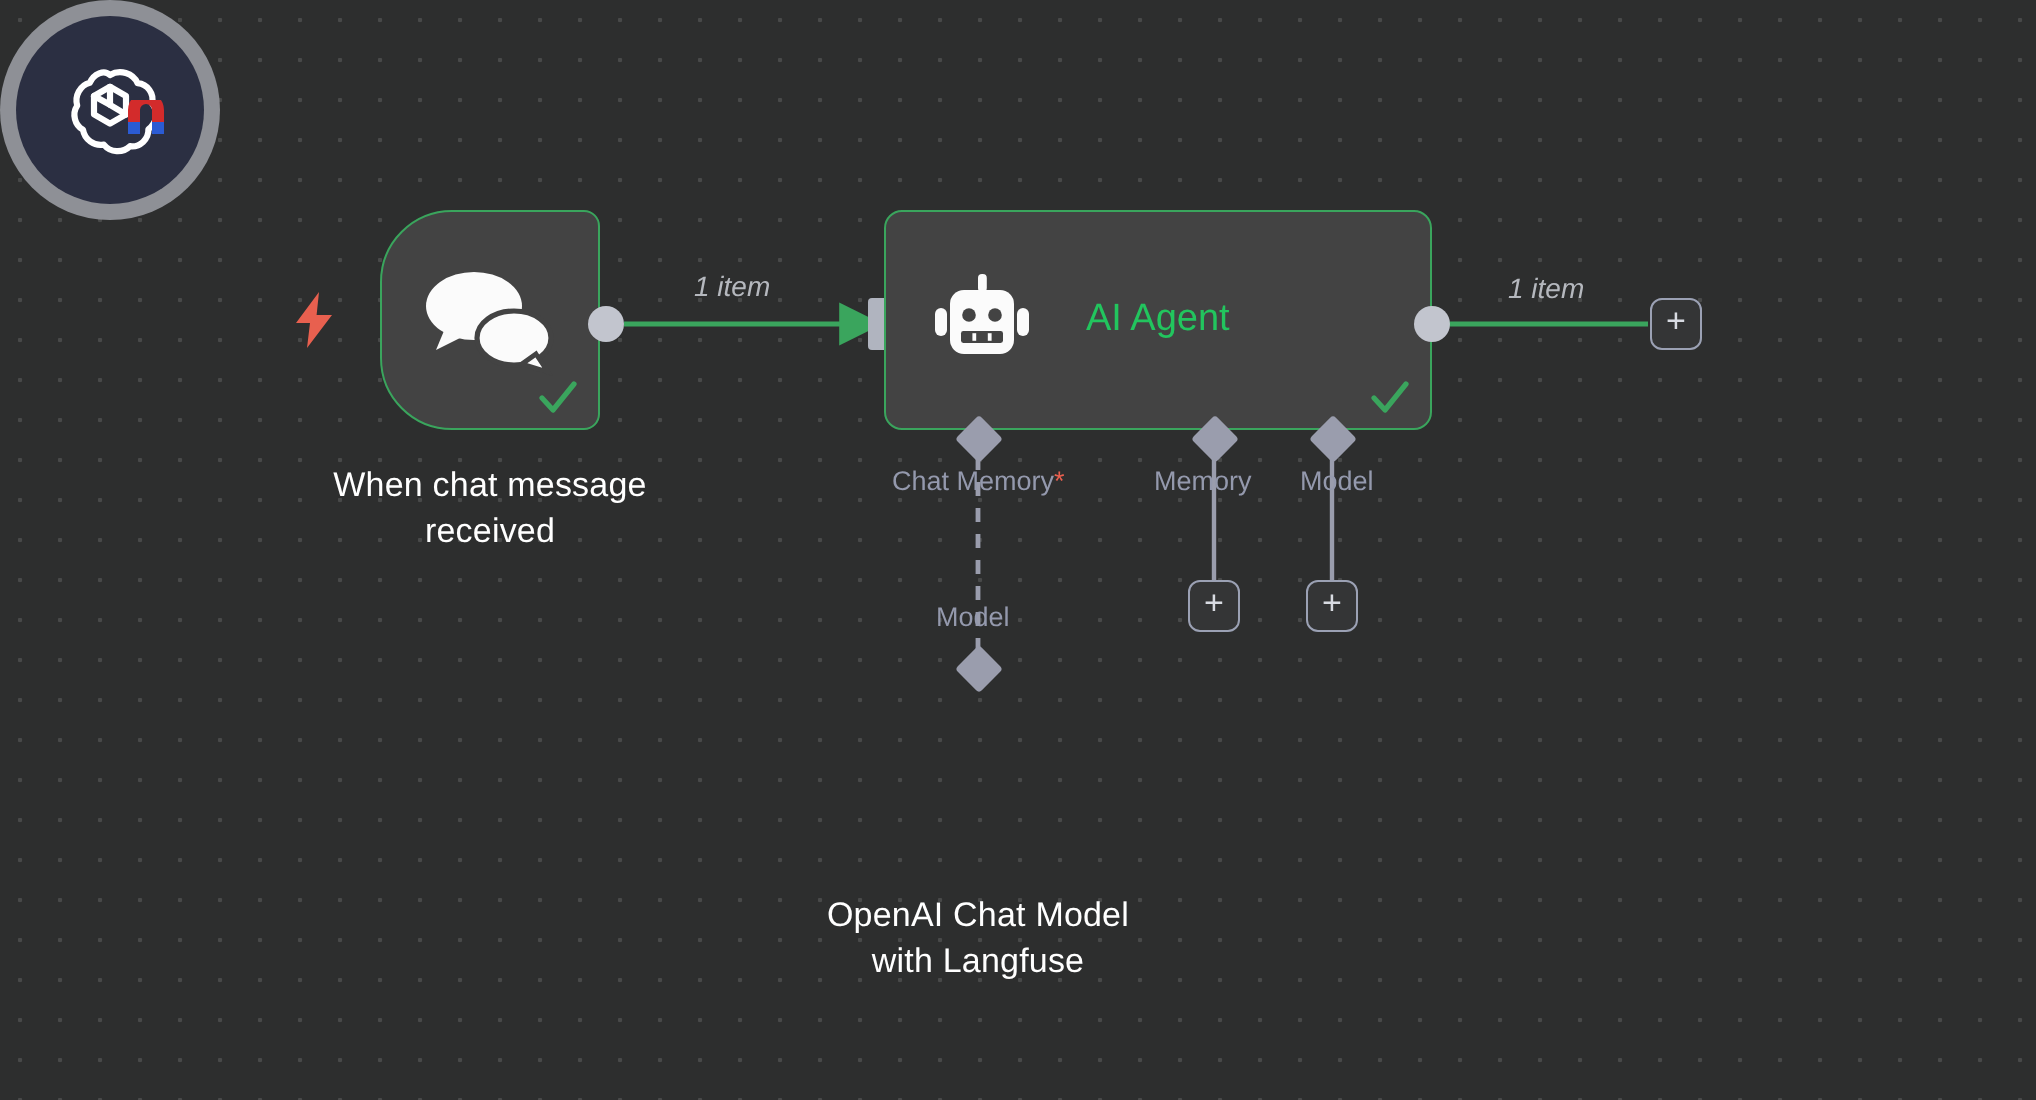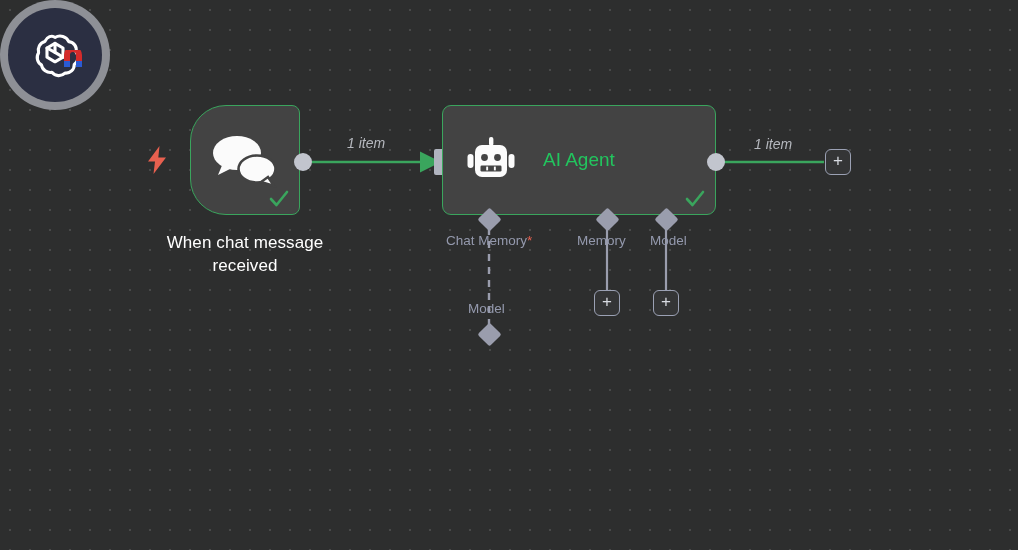--- a/index.html
+++ b/index.html
@@ -227,15 +227,17 @@
         </g>
       </svg>
       <svg width="26" height="22" viewBox="0 0 26 22" style="position:absolute; left:52px; top:42px;">
         <path d="M4 3 A9 9 0 0 1 22 3 L22 9 L16 9 L16 3 A3 3 0 0 0 10 3 L10 9 L4 9 Z" fill="#d32b2b" transform="translate(0,2)"></path>
         <rect x="4" y="11" width="6" height="6" fill="#2b5bd3"></rect>
         <rect x="16" y="11" width="6" height="6" fill="#2b5bd3"></rect>
       </svg>
     </div>
   </div>
   <div class="node-label" style="left:379px; top:446px; width:220px;">
+    <div>OpenAI Chat Model</div>
+    <div>with Langfuse</div>
   </div>
 
 </div>
 
 </body></html>

